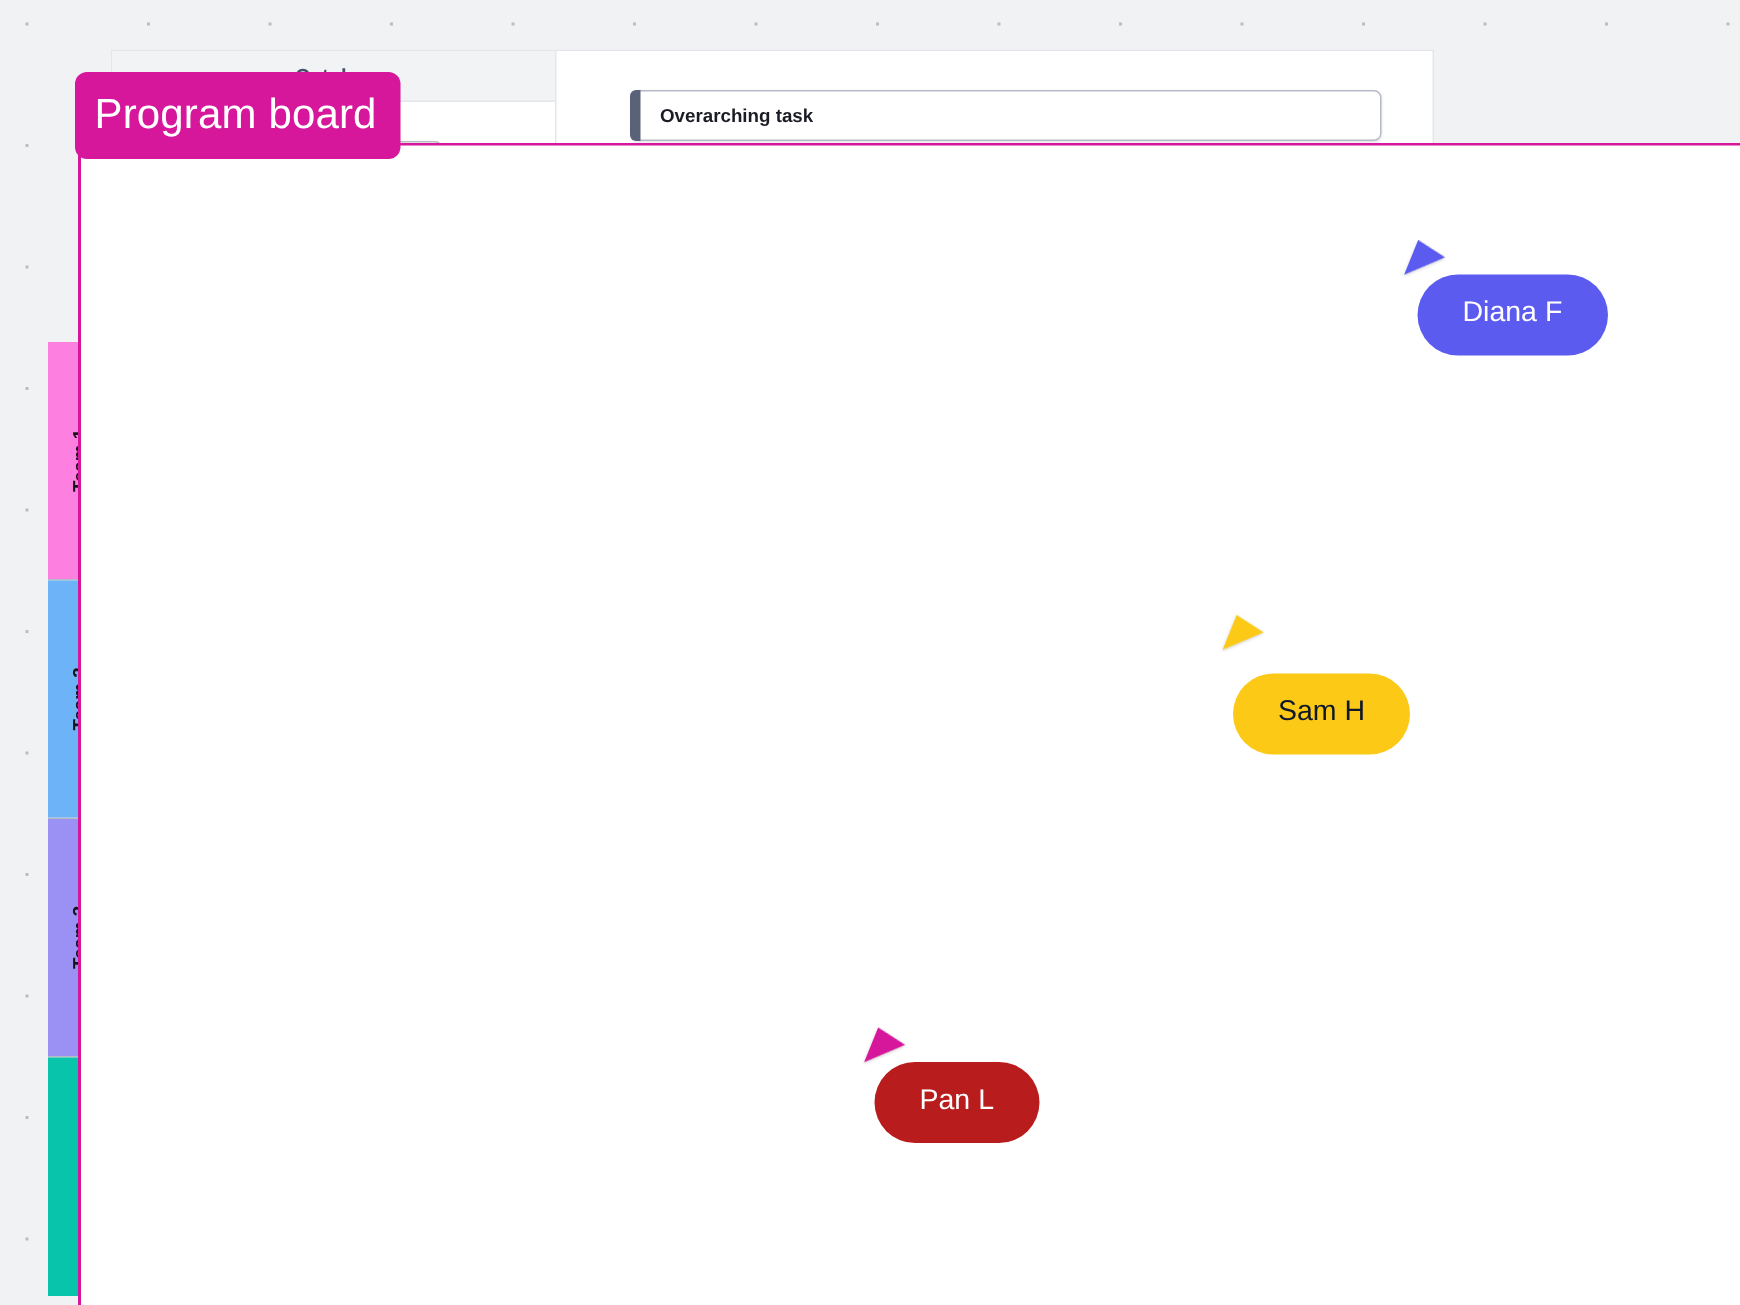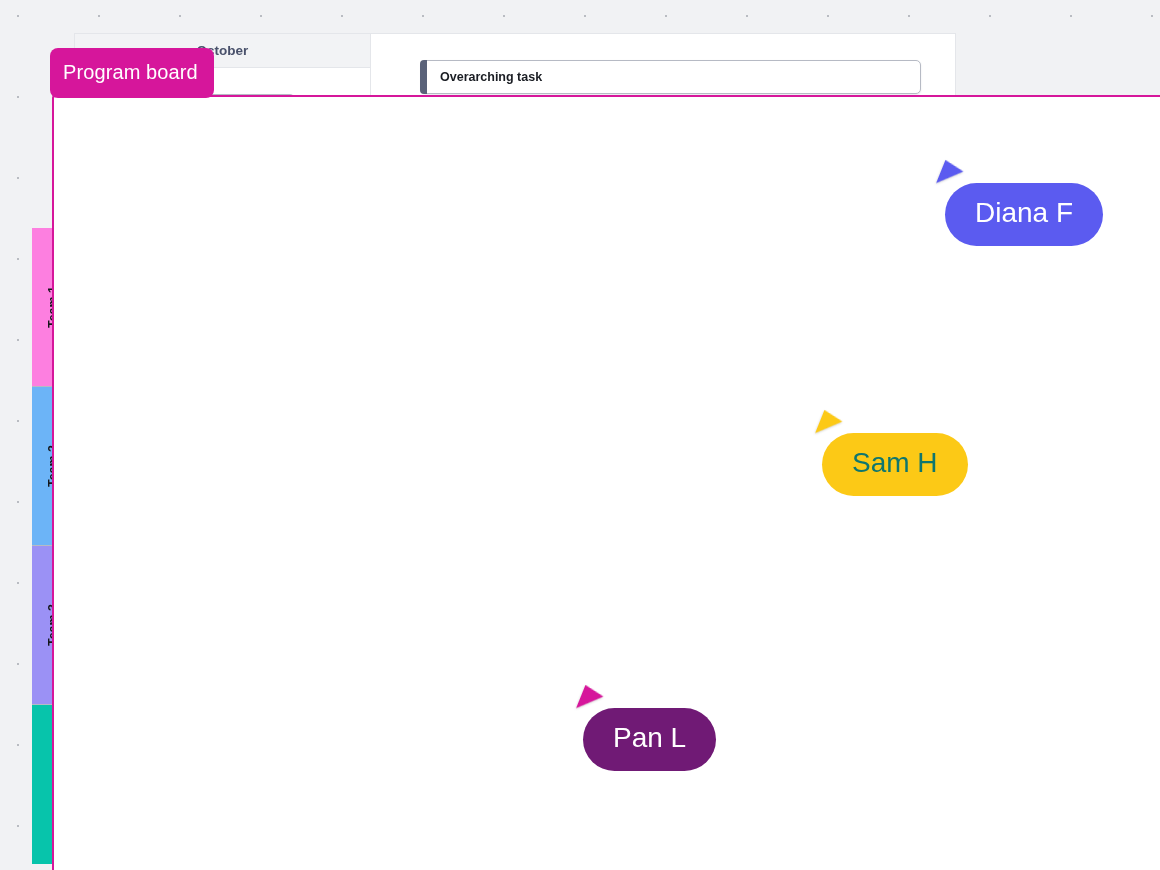--- a/index.html
+++ b/index.html
@@ -21,21 +21,21 @@
     position: relative;
   }
 
   
   .title-badge {
     position: absolute;
     left: 50px;
     top: 48px;
     background: #d6169b;
     color: #ffffff;
-    font-size: 20px;
+    font-size: 28px;
     line-height: 1;
     padding: 14px 16px 16px 13px;
     border-radius: 8px;
     letter-spacing: 0.1px;
     z-index: 6;
   }
 
   
   .board-frame {
     position: absolute;
@@ -262,21 +262,21 @@
   
   .cursor { position: absolute; z-index: 30; }
   .cursor .arrow {
     position: absolute;
     width: 0; height: 0;
     filter: drop-shadow(0 1px 1px rgba(0,0,0,0.18));
   }
   .cursor .pill {
     position: absolute;
     border-radius: 40px;
-    font-size: 28px;
+    font-size: 19px;
     font-weight: normal;
     padding: 16px 30px 19px 30px;
     line-height: 1;
     white-space: nowrap;
   }
 
   
   #cursor-diana { left: 940px; top: 163px; }
   #cursor-diana .arrow {
     left: 0; top: 0;
@@ -294,37 +294,37 @@
   
   #cursor-sam { left: 819px; top: 413px; }
   #cursor-sam .arrow {
     left: 0; top: 0;
     border-left: 21px solid #fcc916;
     border-bottom: 21px solid transparent;
     border-top: 4px solid transparent;
     transform: rotate(22deg);
   }
   #cursor-sam .pill {
-    left: 3px; top: 20px;
+    left: 3px; top: 36px;
     background: #fcc916;
-    color: #0f766e;
+    color: #0f172a;
   }
 
   
   #cursor-pan { left: 580px; top: 688px; }
   #cursor-pan .arrow {
     left: 0; top: 0;
     border-left: 21px solid #d6169b;
     border-bottom: 21px solid transparent;
     border-top: 4px solid transparent;
     transform: rotate(22deg);
   }
   #cursor-pan .pill {
     left: 3px; top: 20px;
-    background: #701a75;
+    background: #b91c1c;
     color: #ffffff;
   }
 </style>
 </head>
 <body>
 
 <div class="board-frame"></div>
 
 <div class="title-badge">
   <span>Program board</span>

